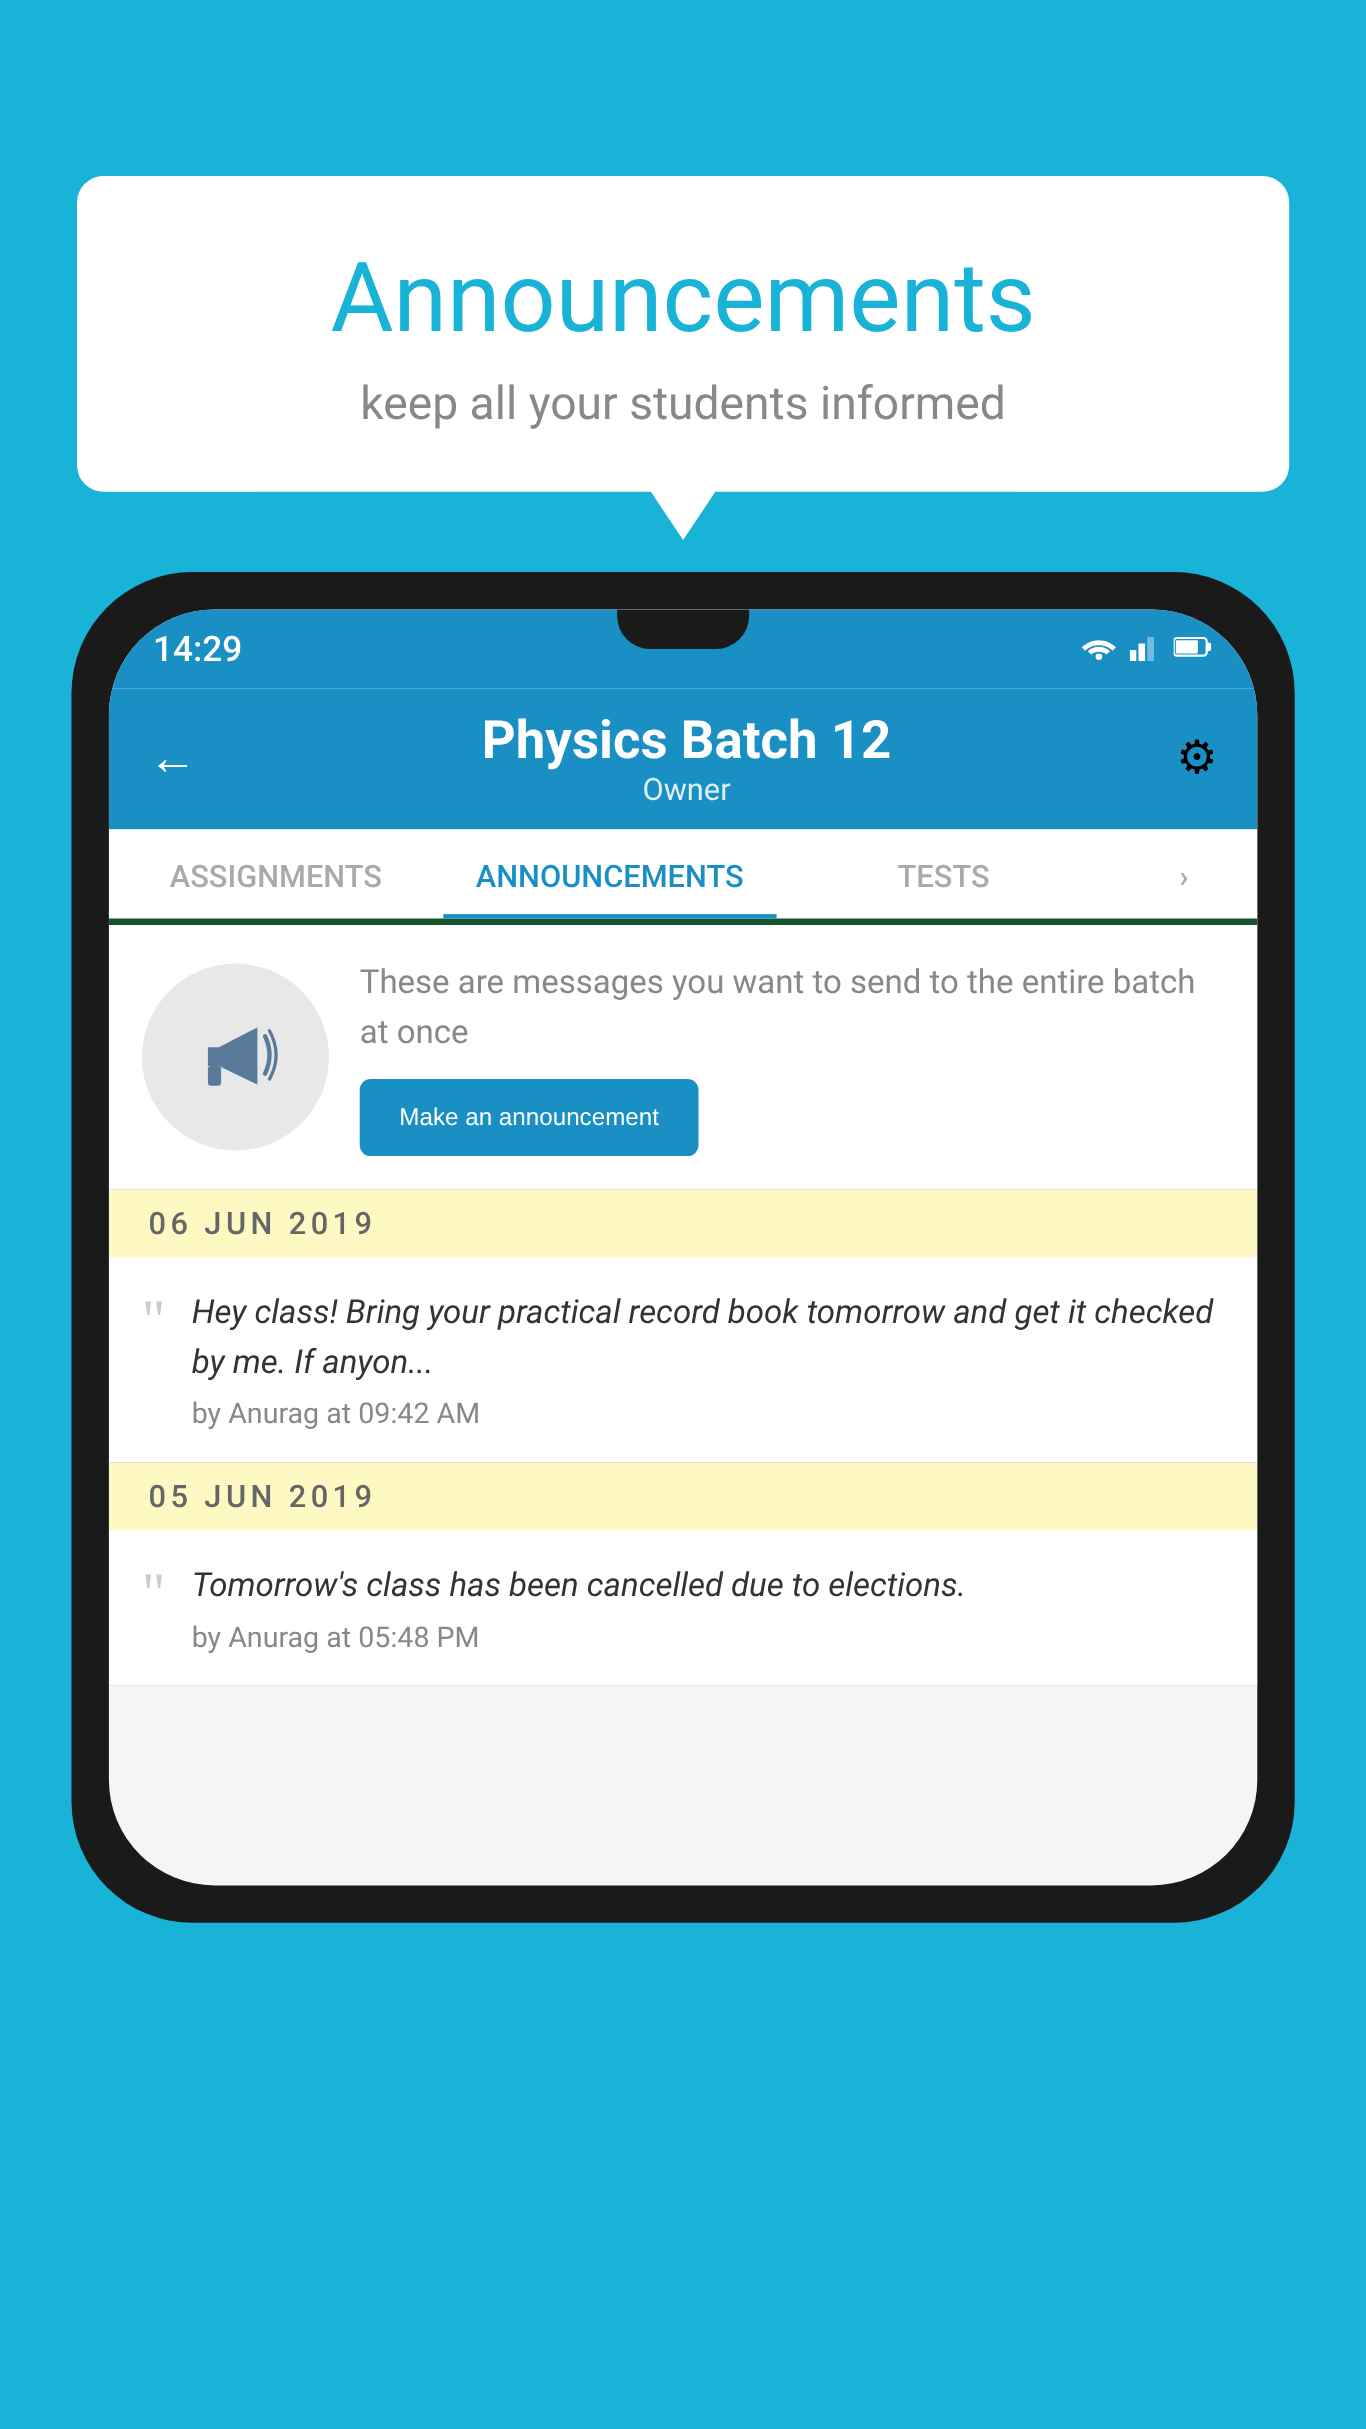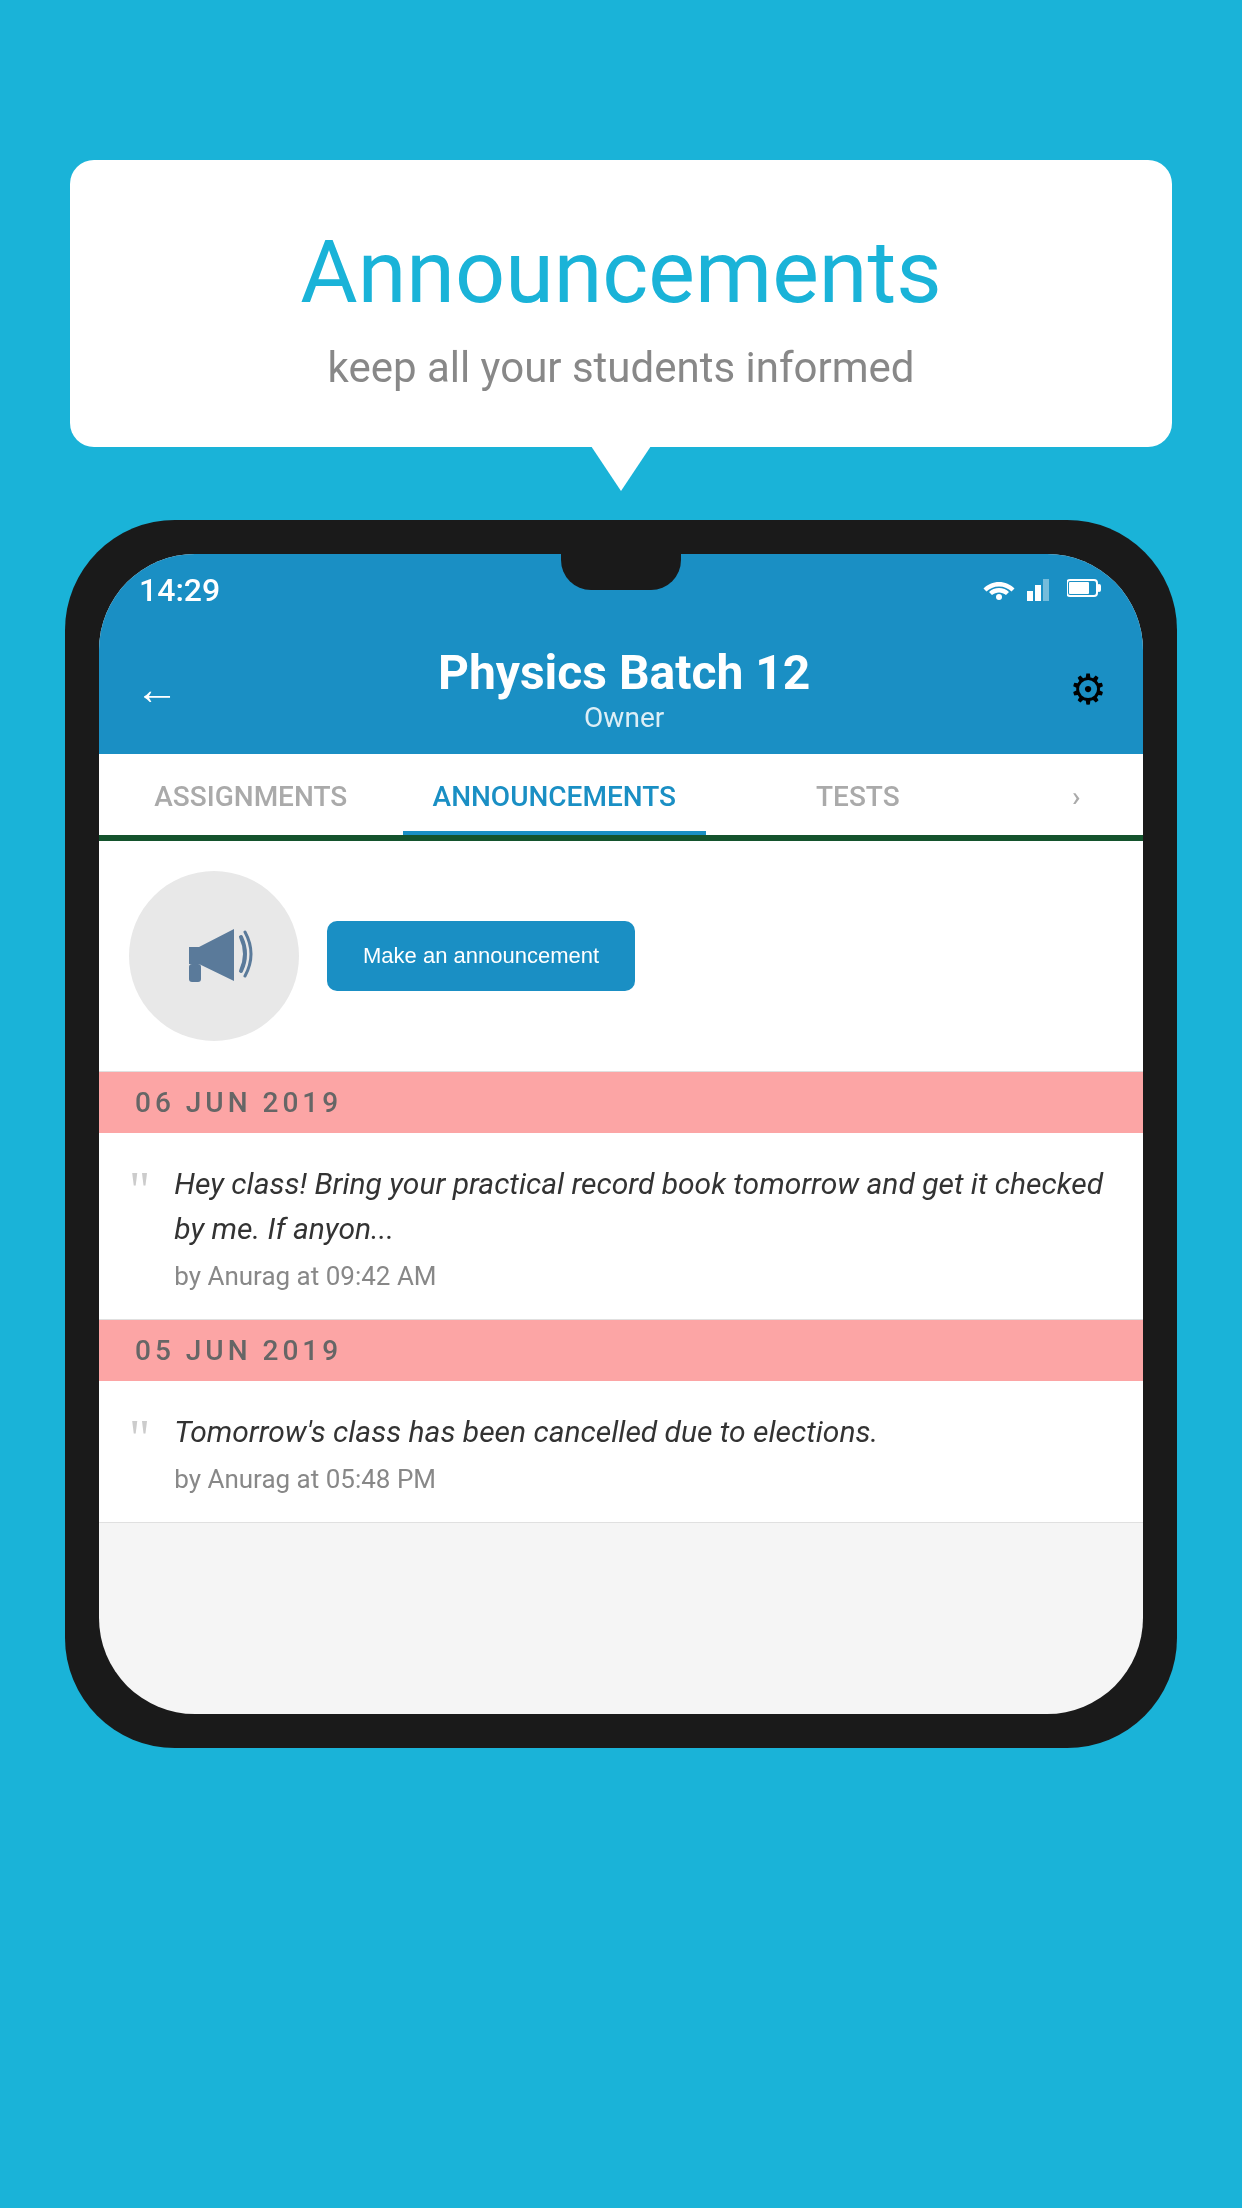--- a/index.html
+++ b/index.html
@@ -243,21 +243,21 @@
       border-radius: 10px;
       padding: 22px 36px;
       font-size: 22px;
       font-weight: 500;
       cursor: pointer;
       display: inline-block;
     }
 
     
     .date-separator {
-      background: #fca5a5;
+      background: #fef9c3;
       padding: 14px 36px;
       font-size: 28px;
       color: #666;
       letter-spacing: 4px;
       font-weight: 500;
     }
 
     
     .announcement-item {
       background: white;
@@ -369,20 +369,21 @@
               <path d="M65 20 L30 38 L20 38 L20 55 L30 55 L65 72 Z" fill="#5a7a9a"></path>
 
               <path d="M72 28 Q80 45 72 62" stroke="#5a7a9a" stroke-width="4" fill="none" stroke-linecap="round"></path>
               <path d="M76 23 Q88 45 76 67" stroke="#5a7a9a" stroke-width="3" fill="none" stroke-linecap="round"></path>
 
               <rect x="20" y="55" width="12" height="18" rx="3" fill="#5a7a9a"></rect>
             </svg>
           </span>
         </div>
         <div class="promo-content">
+          <div class="promo-text">These are messages you want to send to the entire batch at once</div>
           <button class="promo-button">Make an announcement</button>
         </div>
       </div>
 
       <div class="date-separator">06  JUN  2019</div>
 
       <div class="announcement-item">
         <div class="quote-icon">"</div>
         <div class="announcement-content">
           <div class="announcement-text">Hey class! Bring your practical record book tomorrow and get it checked by me. If anyon...</div>

